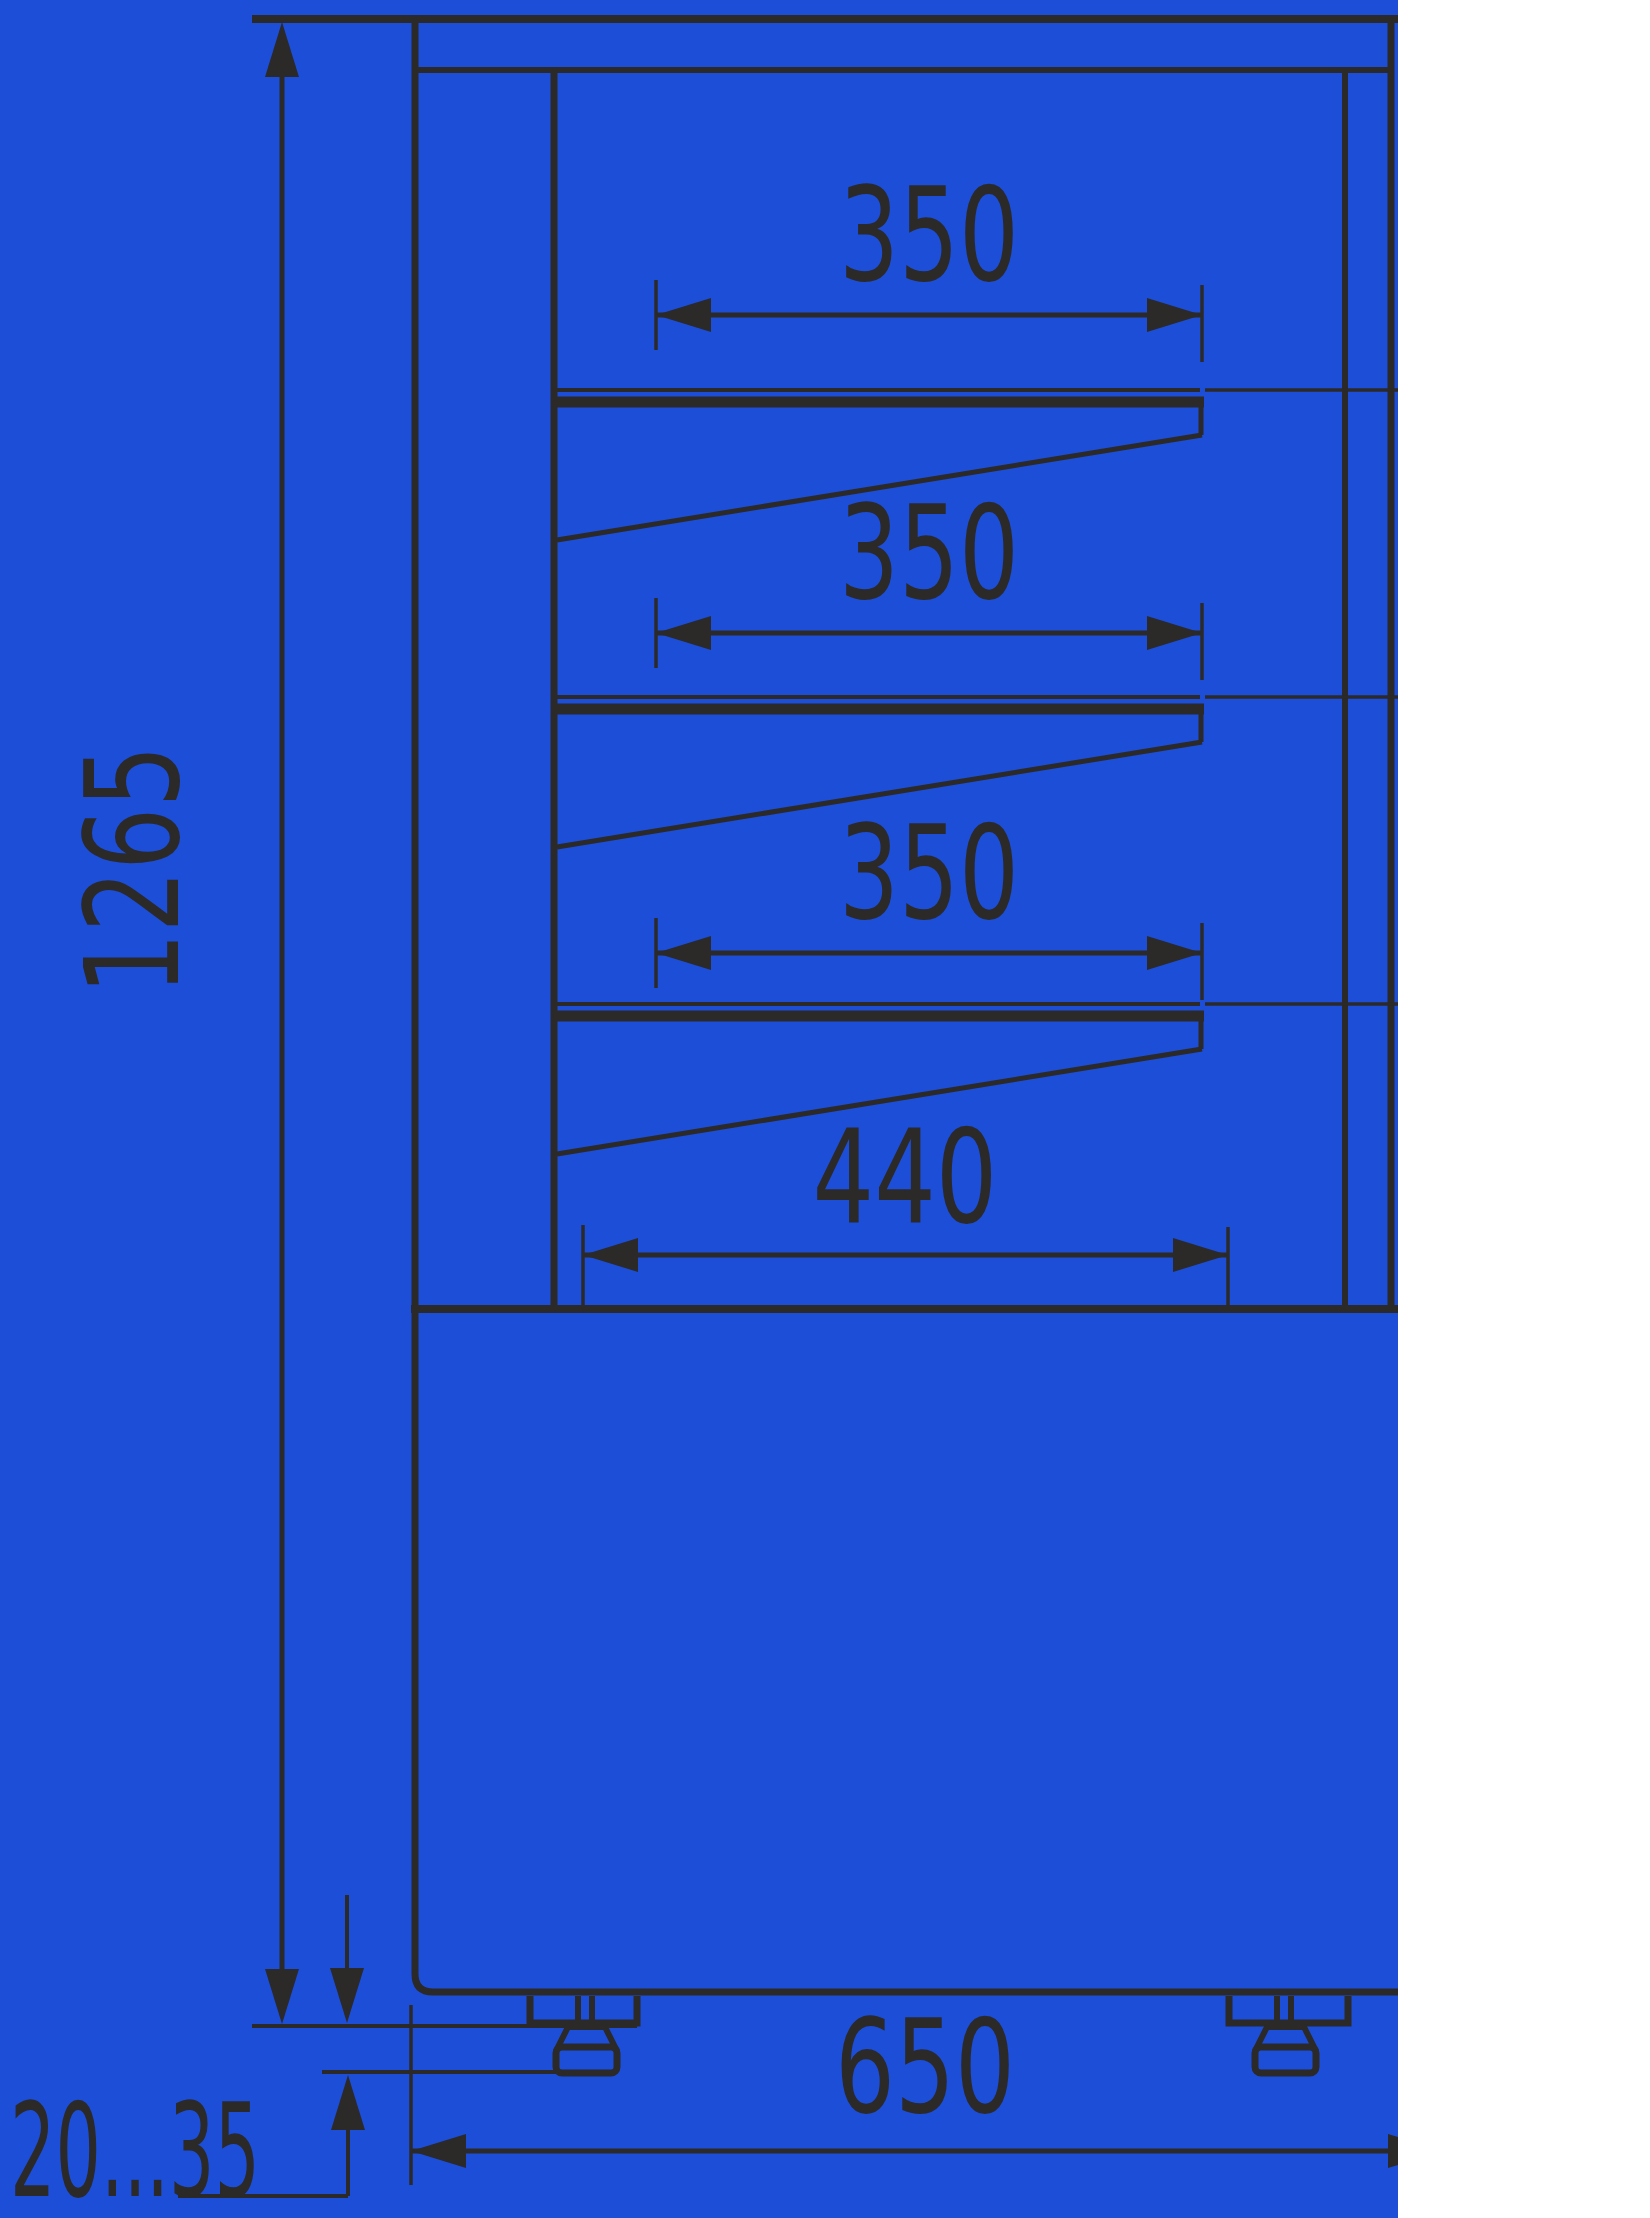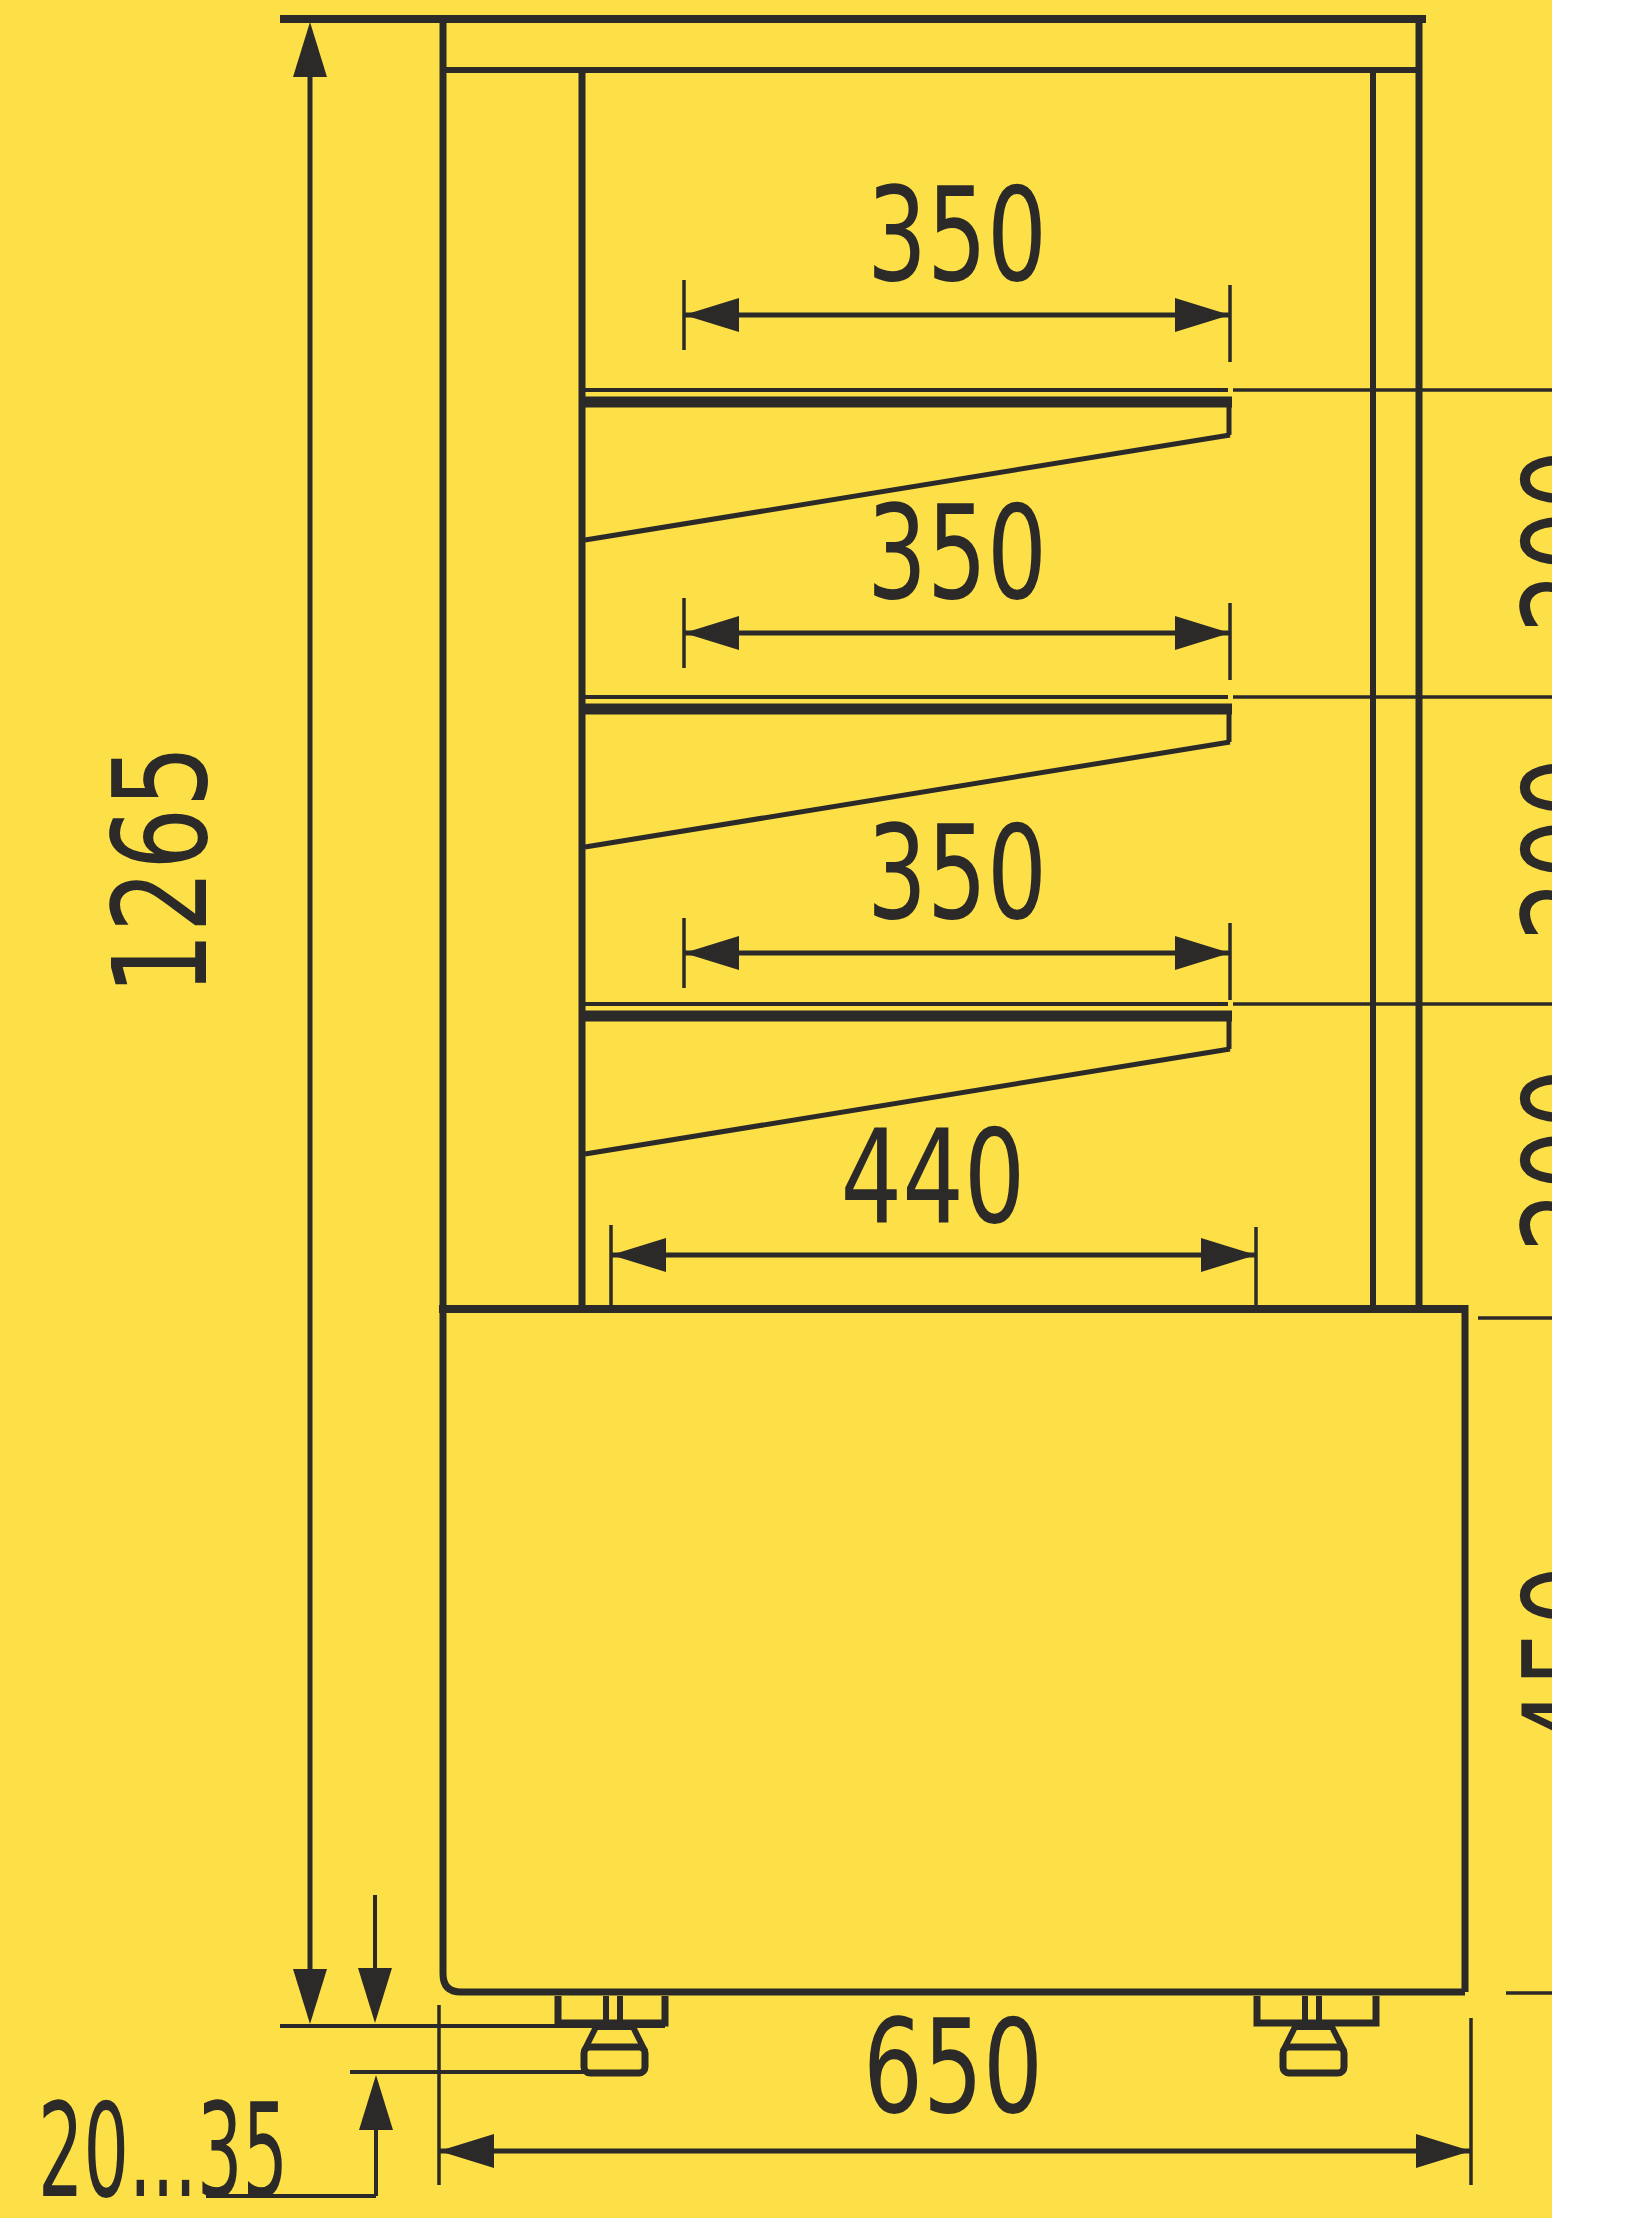--- a/index.html
+++ b/index.html
@@ -1,16 +1,16 @@
 <!DOCTYPE html>
 <html><head>
 <meta charset="utf-8">
 <style>
   html,body{margin:0;padding:0;background:#ffffff;}
-  .stage{width:1524px;height:2218px;background:#fde047;position:relative;overflow:hidden;padding-left:28px;}
+  .stage{width:1398px;height:2218px;background:#1d4ed8;position:relative;overflow:hidden;}
   svg{display:block;}
   .ln{stroke:#2b2a29;fill:none;stroke-linecap:butt;}
   .w8{stroke-width:8;}  
   .w7{stroke-width:7;}  
   .w6{stroke-width:6;}
   .w11{stroke-width:11;} 
   .w5{stroke-width:5;}  
   .w4{stroke-width:4;}  
   .w3{stroke-width:3.5;}
   .ah{fill:#2b2a29;stroke:none;}

